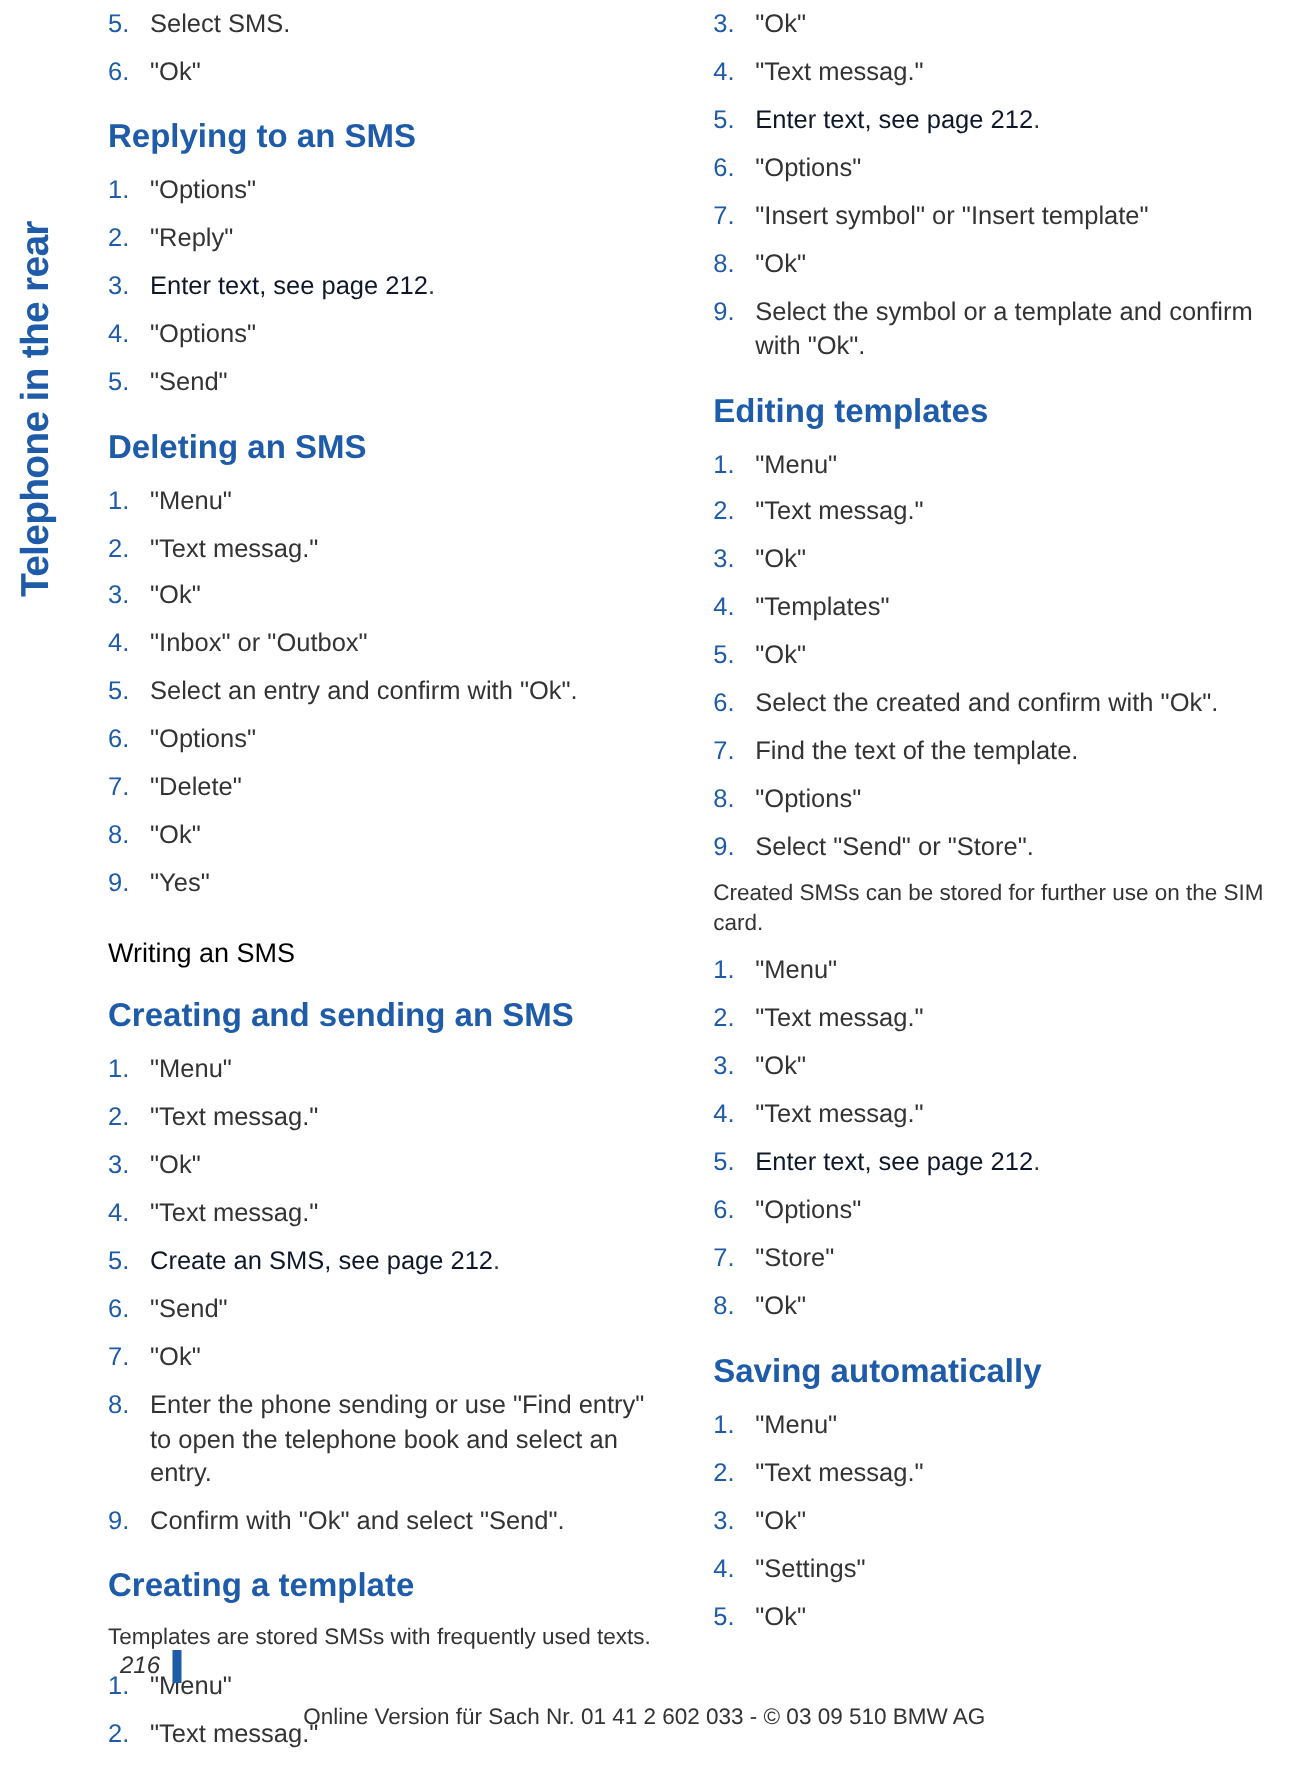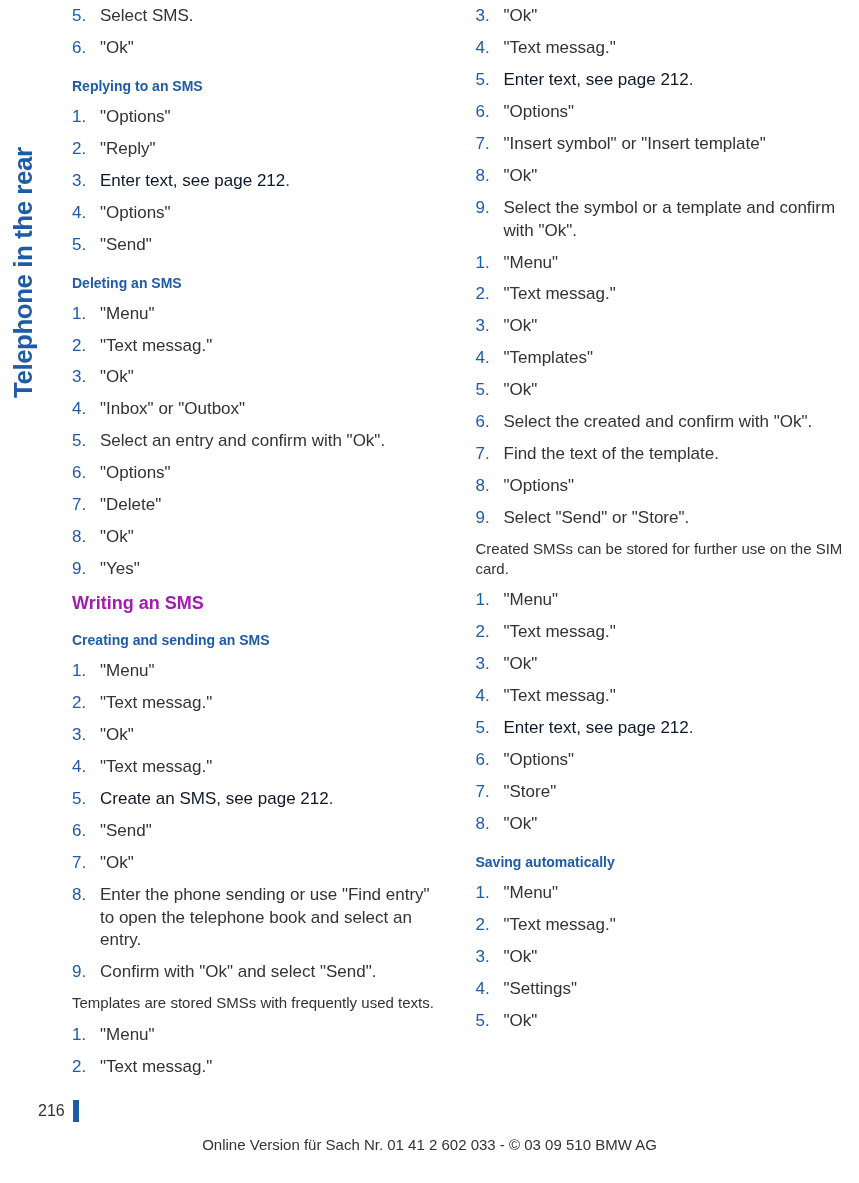--- a/index.html
+++ b/index.html
@@ -43,30 +43,30 @@
     }
     .column {
       flex: 1;
       padding-right: 20px;
     }
     .column:last-child {
       padding-right: 0;
       padding-left: 10px;
     }
     .section-heading {
-      color: #a21caf;
-      font-weight: bold;
+      color: #000000;
+      font-weight: normal;
       font-size: 18px;
-      margin-top: 12px;
+      margin-top: 24px;
       margin-bottom: 12px;
     }
     .subsection-heading {
       color: #1e5ba8;
       font-weight: bold;
-      font-size: 14px;
+      font-size: 22px;
       margin-top: 18px;
       margin-bottom: 12px;
     }
     .body-text {
       color: #333;
       font-size: 15px;
       line-height: 1.35;
       margin-bottom: 10px;
     }
     ol.numlist {
@@ -98,22 +98,23 @@
       position: absolute;
       bottom: 30px;
       left: 0;
       width: 100%;
       text-align: center;
     }
     .page-num-row {
       display: flex;
       align-items: center;
       justify-content: flex-start;
-      padding-left: 38px;
+      padding-left: 80px;
       margin-bottom: 14px;
+      font-style: italic;
     }
     .page-num {
       color: #333;
       font-size: 16px;
       padding-right: 6px;
     }
     .page-bar {
       width: 6px;
       height: 22px;
       background: #1e5ba8;
@@ -244,20 +245,21 @@
       <li>
           <span class="list-num">8.</span>
           <span class="list-text">Enter the phone sending or use "Find entry" to open the telephone book and select an entry.</span>
         </li>
       <li>
           <span class="list-num">9.</span>
           <span class="list-text">Confirm with "Ok" and select "Send".</span>
         </li>
     </ol>
 
+    <div class="subsection-heading">Creating a template</div>
     <div class="body-text">Templates are stored SMSs with frequently used texts.</div>
     <ol class="numlist">
       <li>
           <span class="list-num">1.</span>
           <span class="list-text">"Menu"</span>
         </li>
       <li>
           <span class="list-num">2.</span>
           <span class="list-text">"Text messag."</span>
         </li>
@@ -291,20 +293,21 @@
       <li>
           <span class="list-num">8.</span>
           <span class="list-text">"Ok"</span>
         </li>
       <li>
           <span class="list-num">9.</span>
           <span class="list-text">Select the symbol or a template and confirm with "Ok".</span>
         </li>
     </ol>
 
+    <div class="subsection-heading">Editing templates</div>
     <ol class="numlist">
       <li>
           <span class="list-num">1.</span>
           <span class="list-text">"Menu"</span>
         </li>
       <li>
           <span class="list-num">2.</span>
           <span class="list-text">"Text messag."</span>
         </li>
       <li>

